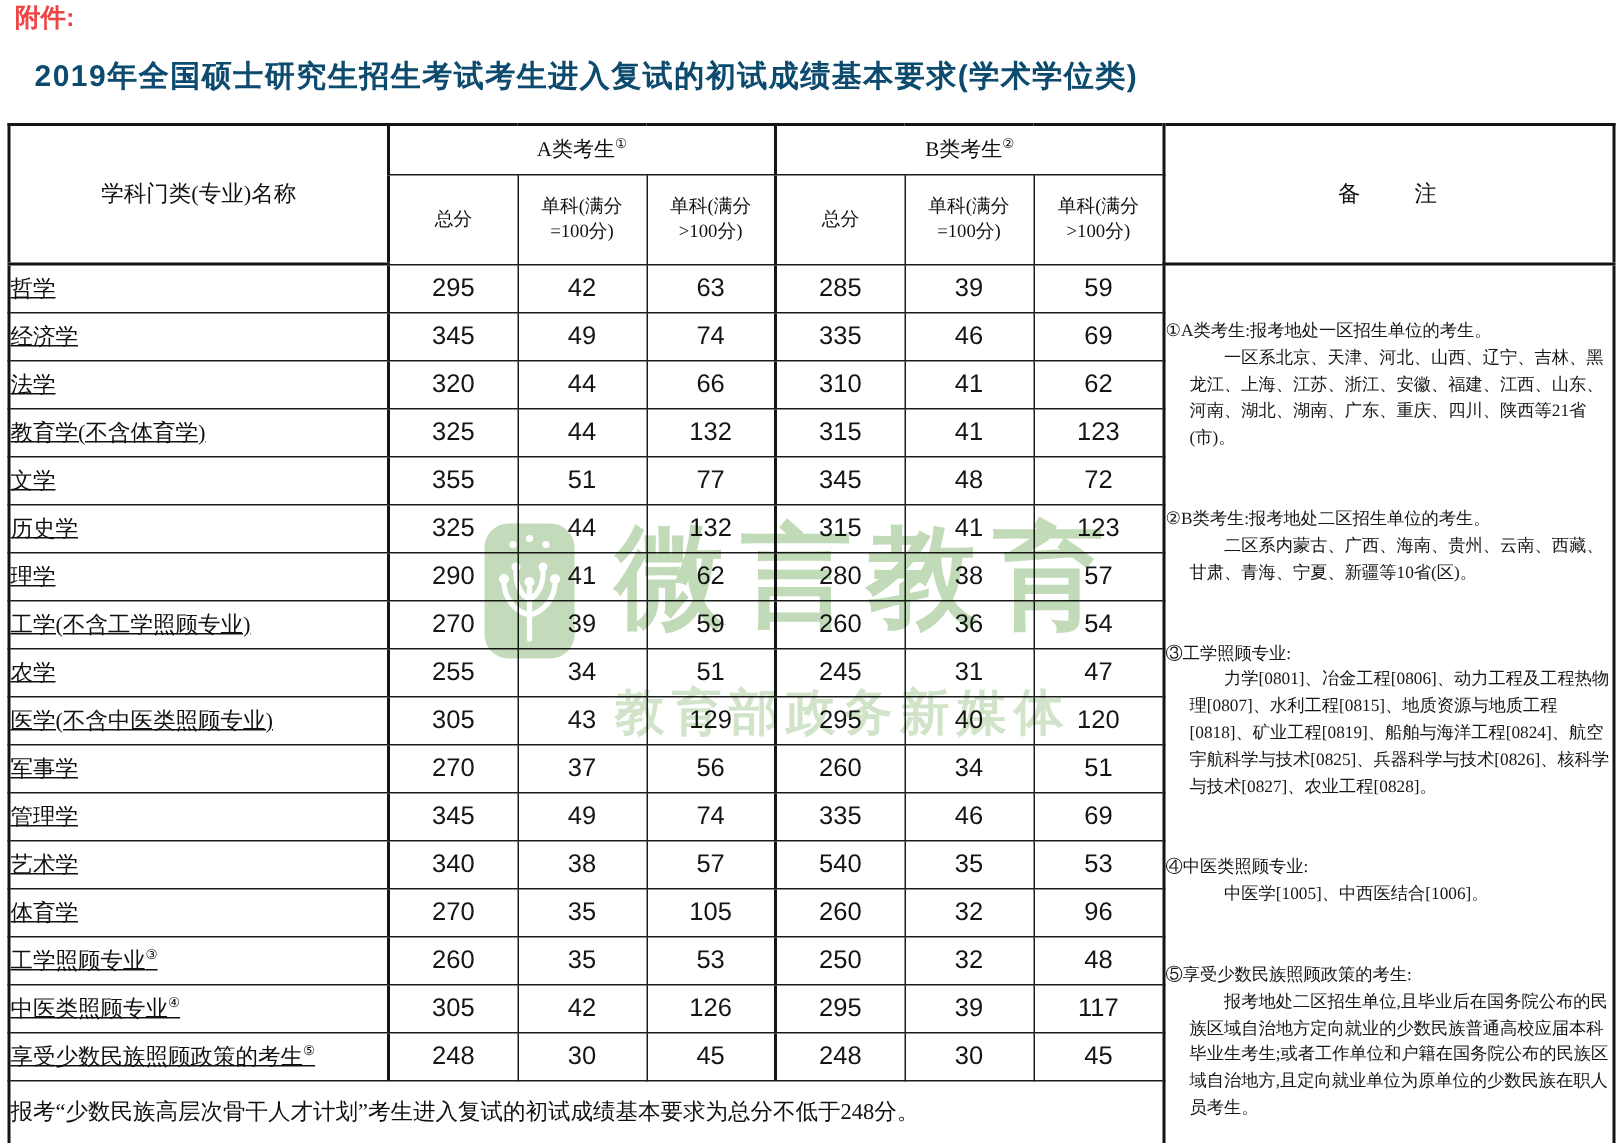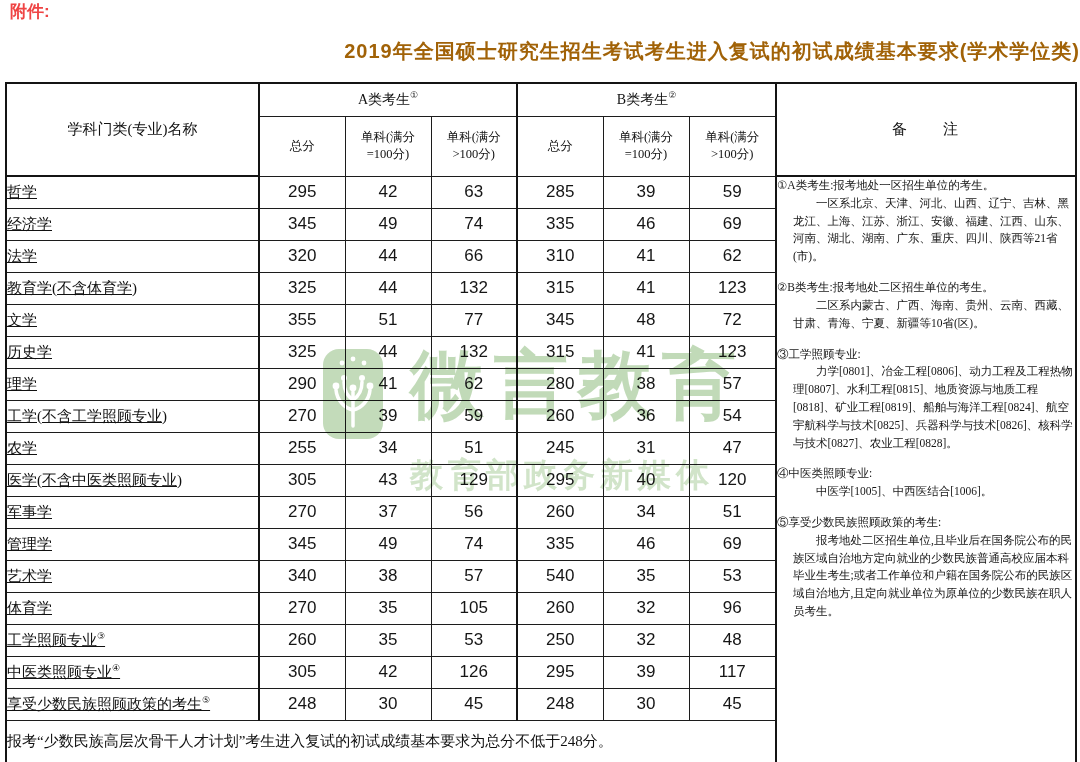--- a/index.html
+++ b/index.html
@@ -6,23 +6,24 @@
   body{
     width:1080px;height:762px;position:relative;background:#ffffff;
     font-family:"Liberation Serif","DejaVu Serif",serif;color:#111;
     overflow:hidden;
   }
   .attachment{
     position:absolute;left:10px;top:2px;
     font:bold 17px/1.2 "Liberation Sans","DejaVu Sans",sans-serif;color:#ef4444;
   }
   .page-title{
-    position:absolute;left:0;right:0;top:38px;text-align:right;
-    font:bold 20px/1.3 "Liberation Sans","DejaVu Sans",sans-serif;color:#a16207;
+    position:absolute;left:0;right:0;top:38px;text-align:left;
+    font:bold 20px/1.3 "Liberation Sans","DejaVu Sans",sans-serif;color:#0c4a6e;
     letter-spacing:1px;
+    padding-left:23px;
   }
   table.score{
     position:absolute;left:5px;top:82px;width:1070px;
     border-collapse:collapse;table-layout:fixed;z-index:1;
     background:transparent;
   }
   table.score th,table.score td{
     border:1px solid #1c1c1c;padding:0;background:transparent;
   }
   table.score{border:2px solid #141414;}
@@ -43,21 +44,21 @@
   .c-name{
     text-align:left;padding-left:7px;font:15px "Liberation Serif",serif;text-decoration:underline;
   }
   .c-num{
     text-align:center;font:17px "Liberation Sans","DejaVu Sans",sans-serif;color:#151515;
   }
   .notes{
     vertical-align:top;text-align:left;padding:8px 7px 0 7px;
     font:11.5px/1.55 "Liberation Serif",serif;color:#161616;
   }
-  .note-sec{margin-bottom:13px;}
+  .note-sec{margin-bottom:13px;margin-top:36px;}
   .note-body{text-indent:2em;padding-left:16px;}
   .c-footer{
     text-align:left;padding-left:7px;height:41px;
     font:15px "Liberation Serif",serif;
   }
   
   .watermark{
     position:absolute;left:322px;top:348px;z-index:2;
     display:flex;align-items:flex-start;gap:26px;
     pointer-events:none;mix-blend-mode:multiply;

